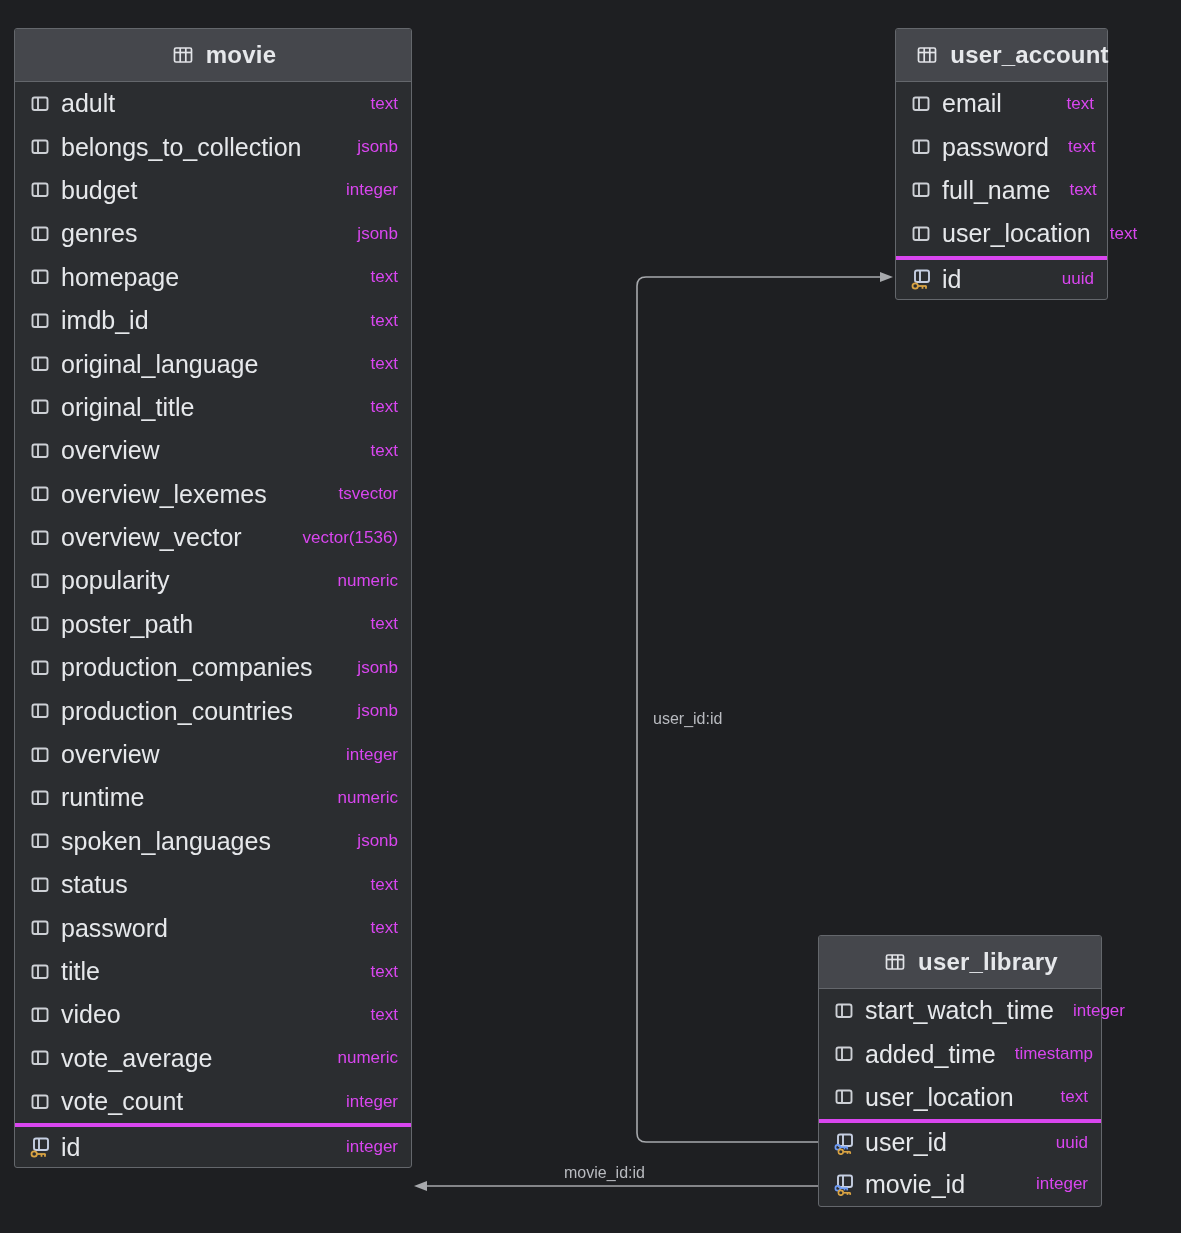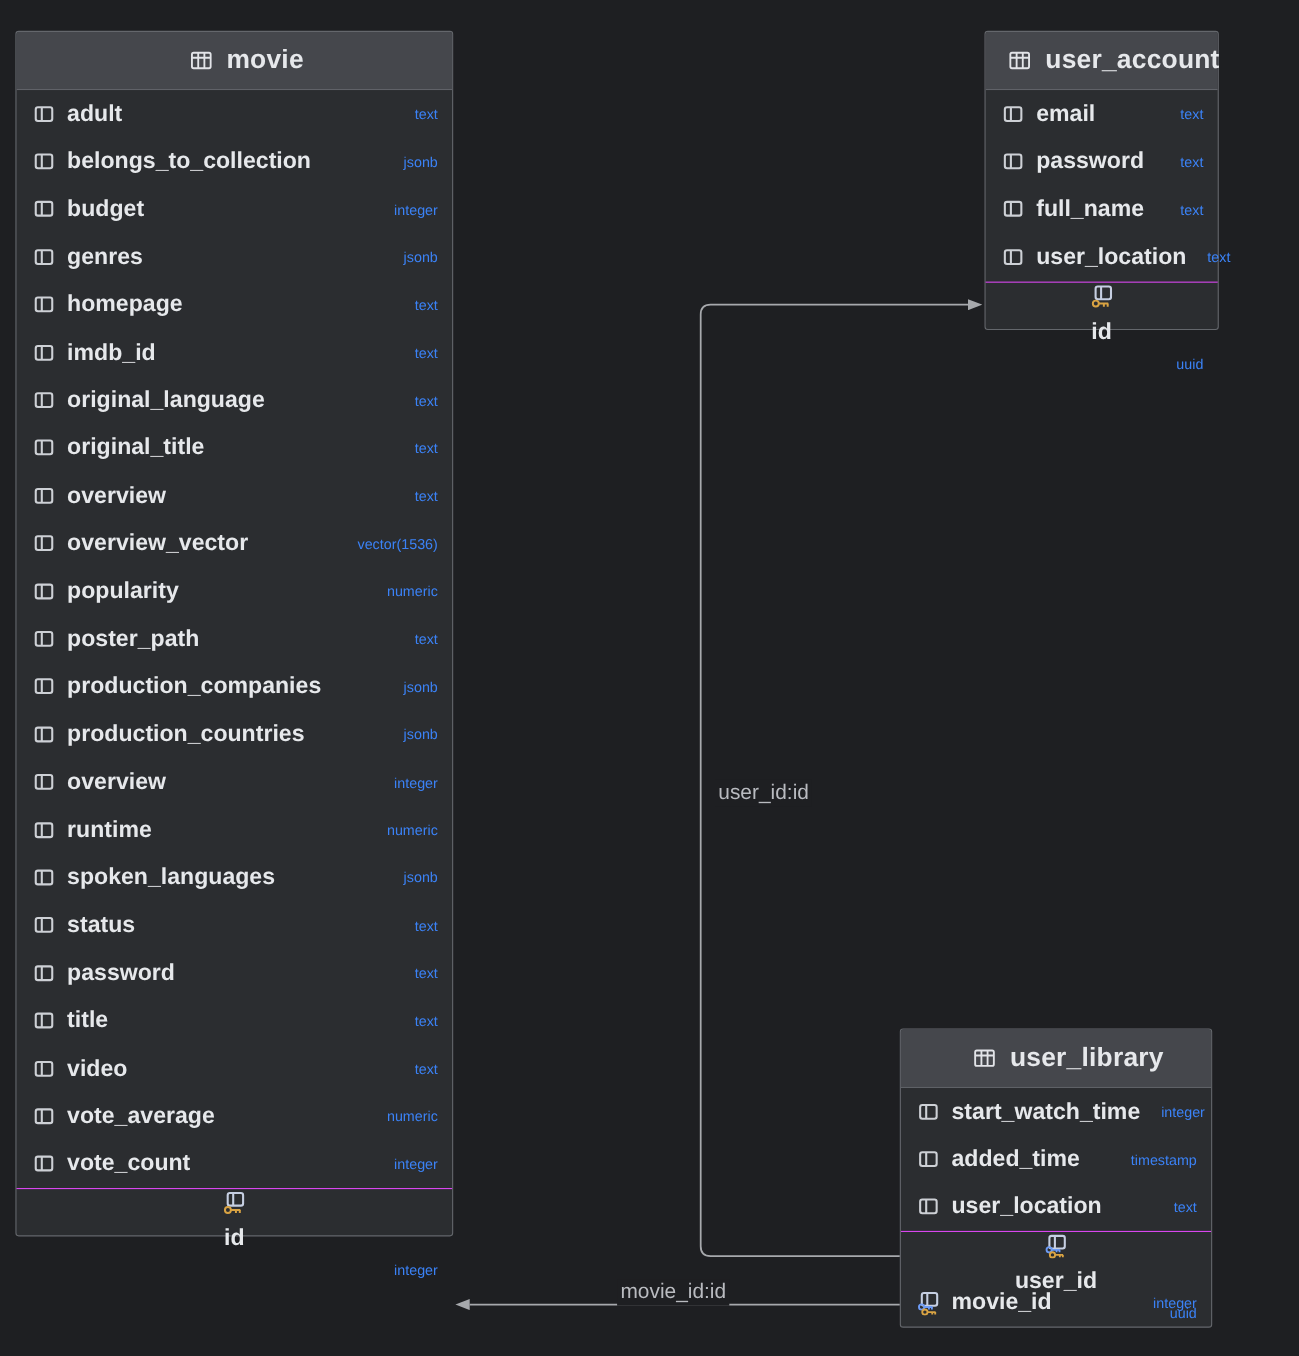--- a/index.html
+++ b/index.html
@@ -13,21 +13,21 @@
     background: #1e1f22;
     overflow: hidden;
   }
 
   
   .wires { position: absolute; left: 0; top: 0; }
   .wire { fill: none; stroke: #a7a9ad; stroke-width: 1.6px; }
   .rel-label {
     position: absolute;
     color: #b9bbc0;
-    font-size: 19px;
+    font-size: 16px;
     background: #1e1f22;
     padding: 1px 3px;
   }
   #label-user  { left: 650px; top: 709px; }
   #label-movie { left: 561px; top: 1163px; }
 
   
   .table {
     position: absolute;
     background: #2b2d30;
@@ -58,38 +58,38 @@
   .thead-icon { width: 24px; height: 24px; flex: none; display: block; }
 
   .rows { padding: 0; }
   .row {
     height: 43.4px;
     display: flex;
     align-items: center;
     gap: 9px;
     padding: 0 13px 0 13px;
   }
-  .row.sep { border-top: 1px solid #d946ef; flex-direction: column; }
+  .row.sep { border-top: 4px solid #d946ef; }
 
   .cicon { position: relative; width: 24px; height: 24px; flex: none; }
   .ic { position: absolute; left: 0; top: 0; width: 24px; height: 24px; display: none; }
   .row.k-col .ic-col { display: block; }
   .row.k-pk  .ic-pk  { display: block; }
   .row.k-fk  .ic-fk  { display: block; }
 
   .cname {
     color: #e6e8eb;
-    font-weight: bold;
-    font-size: 21px;
+    font-weight: normal;
+    font-size: 25px;
     white-space: nowrap;
   }
   .ctype {
     margin-left: auto;
-    color: #3b82f6;
-    font-size: 13px;
+    color: #d946ef;
+    font-size: 17px;
     white-space: nowrap;
     padding-left: 10px;
   }
 </style>
 </head>
 <body>
 
 <div class="canvas">
 
   <svg class="wires" width="1181" height="1233" viewBox="0 0 1181 1233">
@@ -219,20 +219,31 @@
       <svg class="ic ic-col" viewBox="0 0 24 24">
         <rect x="4.5" y="5.5" width="15" height="12.5" rx="2" fill="none" stroke="#cdd0d5" stroke-width="1.9"></rect>
         <line x1="10" y1="5.5" x2="10" y2="18" stroke="#cdd0d5" stroke-width="1.9"></line>
       </svg>
 
     </span>
     <span class="cname">overview</span>
     <span class="ctype">text</span>
   </div>
 
+  <div class="row k-col">
+    <span class="cicon">
+      <svg class="ic ic-col" viewBox="0 0 24 24">
+        <rect x="4.5" y="5.5" width="15" height="12.5" rx="2" fill="none" stroke="#cdd0d5" stroke-width="1.9"></rect>
+        <line x1="10" y1="5.5" x2="10" y2="18" stroke="#cdd0d5" stroke-width="1.9"></line>
+      </svg>
+
+    </span>
+    <span class="cname">overview_lexemes</span>
+    <span class="ctype">tsvector</span>
+  </div>
 
   <div class="row k-col">
     <span class="cicon">
       <svg class="ic ic-col" viewBox="0 0 24 24">
         <rect x="4.5" y="5.5" width="15" height="12.5" rx="2" fill="none" stroke="#cdd0d5" stroke-width="1.9"></rect>
         <line x1="10" y1="5.5" x2="10" y2="18" stroke="#cdd0d5" stroke-width="1.9"></line>
       </svg>
 
     </span>
     <span class="cname">overview_vector</span>

